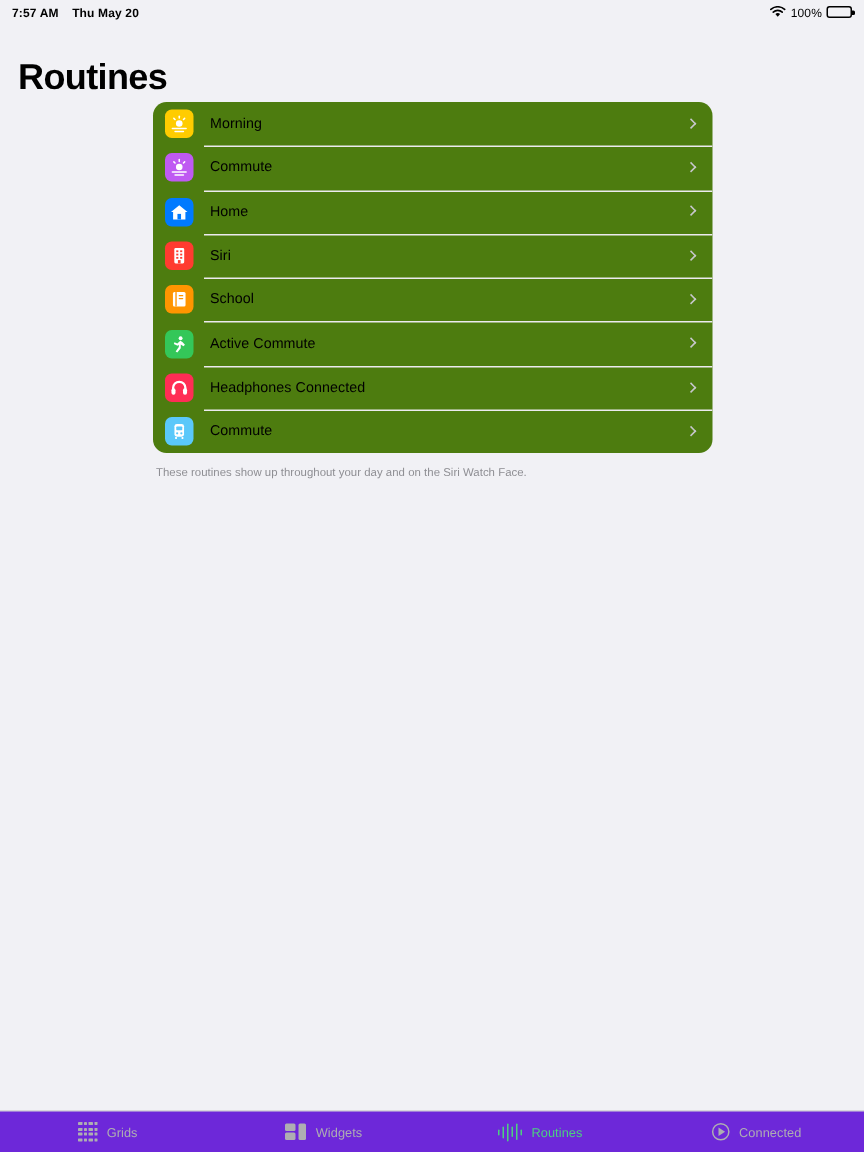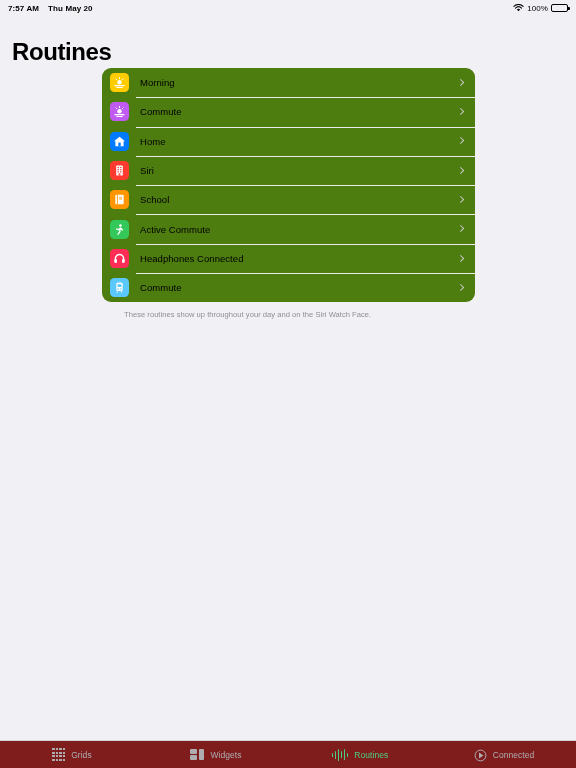--- a/index.html
+++ b/index.html
@@ -111,29 +111,28 @@
     width: 4.4px; height: 4.4px;
     border-right: 1.3px solid #c7c7cc;
     border-top: 1.3px solid #c7c7cc;
     transform: rotate(45deg);
   }
   .list-footer {
     font-size: 7.6px;
     color: #8e8e93;
     padding: 8px 0 0 2px;
     letter-spacing: 0.02px;
-    margin-left: 20px;
   }
 
   
   .tab-bar {
     position: absolute;
     left: 0; right: 0; bottom: 0;
     height: 28px;
-    background: #7f1d1d;
+    background: #6d28d9;
     border-top: 1px solid #d6d6da;
     display: flex;
     align-items: center;
   }
   .tab {
     flex: 1;
     display: flex;
     align-items: center;
     justify-content: center;
     gap: 6px;

